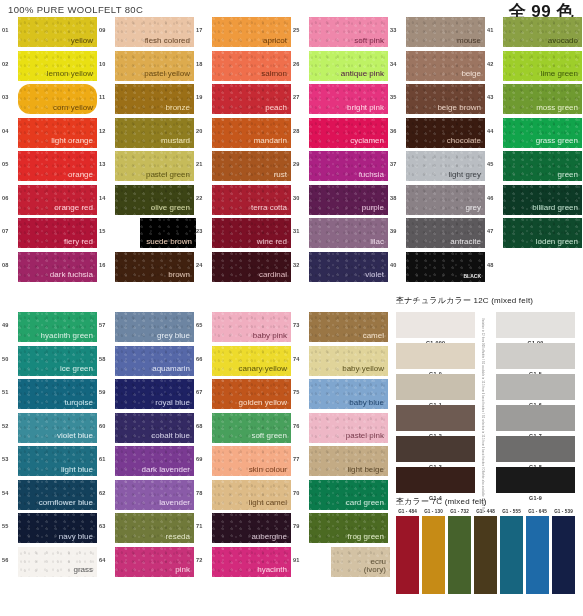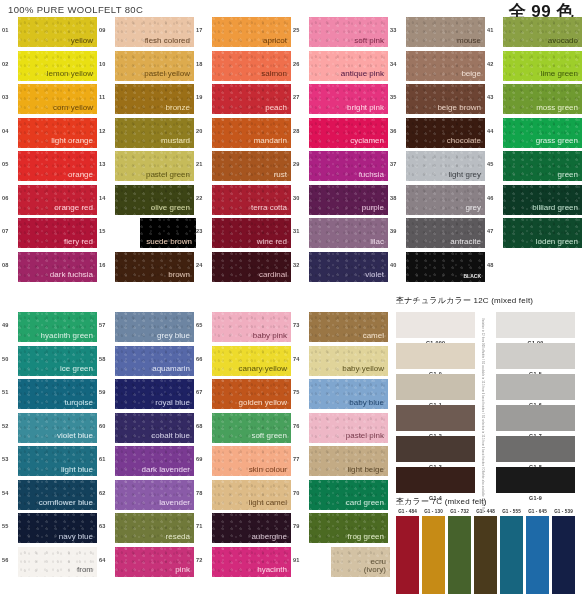--- a/index.html
+++ b/index.html
@@ -150,42 +150,42 @@
       </div>
       <div class="cell">
         <div class="num">18</div>
         <div class="sw" style="background: rgb(239, 111, 76);">
           <span class="tex"></span>
           <div class="lbl" style="color: rgb(112, 42, 18);">salmon</div>
         </div>
       </div>
       <div class="cell">
         <div class="num">26</div>
-        <div class="sw" style="background: #fca5a5;">
+        <div class="sw" style="background: #bef264;">
           <span class="tex"></span>
           <div class="lbl" style="color: rgb(77, 21, 64);">antique pink</div>
         </div>
       </div>
       <div class="cell">
         <div class="num">34</div>
         <div class="sw" style="background: rgb(156, 117, 97);">
           <span class="tex"></span>
           <div class="lbl" style="color: rgb(240, 222, 211);">beige</div>
         </div>
       </div>
       <div class="cell">
         <div class="num">42</div>
         <div class="sw" style="background: rgb(158, 206, 42);">
           <span class="tex"></span>
           <div class="lbl" style="color: rgb(62, 90, 7);">lime green</div>
         </div>
       </div>
       <div class="cell">
         <div class="num">03</div>
-        <div class="sw" style="background: rgb(238, 171, 21);">
+        <div class="sw" style="background: rgb(238, 171, 21); border-radius: 12px;">
           <span class="tex"></span>
           <div class="lbl" style="color: rgb(110, 73, 6);">corn yellow</div>
         </div>
       </div>
       <div class="cell">
         <div class="num">11</div>
         <div class="sw" style="background: rgb(155, 111, 23);">
           <span class="tex"></span>
           <div class="lbl" style="color: rgb(243, 223, 174);">bronze</div>
         </div>
@@ -620,21 +620,21 @@
         <div class="num">79</div>
         <div class="sw" style="background: rgb(75, 106, 34);">
           <span class="tex"></span>
           <div class="lbl" style="color: rgb(224, 236, 198);">frog green</div>
         </div>
       </div>
       <div class="cell">
         <div class="num">56</div>
         <div class="sw" style="background: rgb(245, 242, 238);">
           <span class="tex"></span>
-          <div class="lbl" style="color: rgb(90, 90, 90);">from</div>
+          <div class="lbl" style="color: rgb(90, 90, 90);">grass</div>
         </div>
       </div>
       <div class="cell">
         <div class="num">64</div>
         <div class="sw" style="background: rgb(199, 50, 121);">
           <span class="tex"></span>
           <div class="lbl" style="color: rgb(250, 211, 228);">pink</div>
         </div>
       </div>
       <div class="cell">

